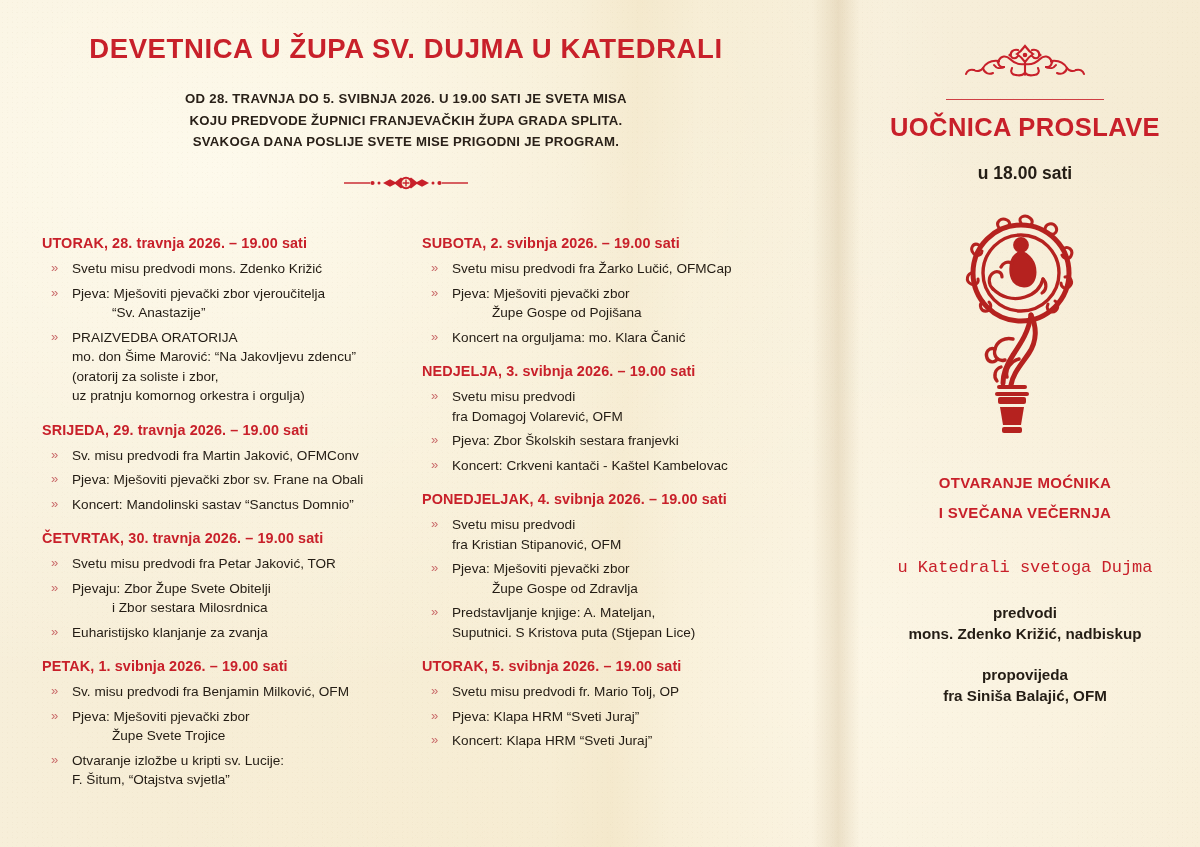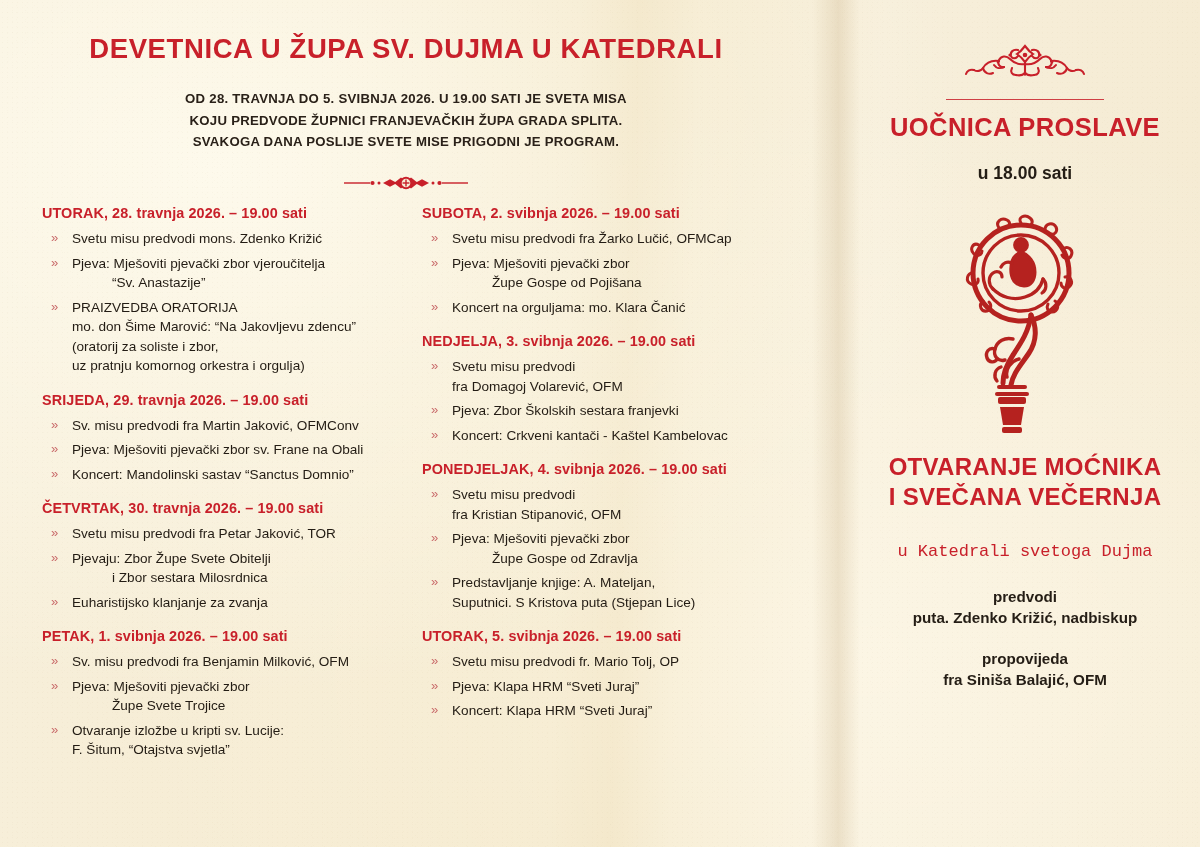--- a/index.html
+++ b/index.html
@@ -94,21 +94,21 @@
 
   
   .cols {
     position: absolute;
     left: 42px;
     top: 205px;
     width: 742px;
     display: flex;
     gap: 18px;
   }
-  .col { width: 362px; }
+  .col { width: 362px; margin-top: 30px; }
 
   .day { margin-bottom: 16px; }
   .day:last-child { margin-bottom: 0; }
 
   .day-head {
     color: #c8202a;
     font-weight: bold;
     font-size: 14.4px;
     letter-spacing: 0.1px;
     margin-bottom: 8px;
@@ -177,24 +177,24 @@
 
   .emblem {
     margin-top: 22px;
     height: 240px;
     display: flex;
     align-items: center;
     justify-content: center;
   }
 
   .panel-head2 {
-    margin-top: 4px;
+    margin-top: 20px;
     color: #c8202a;
     font-weight: bold;
-    font-size: 24px;
+    font-size: 15px;
     line-height: 30px;
     letter-spacing: .3px;
   }
   .panel-head2 div { white-space: nowrap; }
 
   .panel-sub2 {
     margin-top: 30px;
     color: #c8202a;
     font-size: 17px;
     font-weight: normal;
@@ -496,18 +496,18 @@
     </div>
 
     <div class="panel-head2">
       <div>OTVARANJE MOĆNIKA</div>
       <div>I SVEČANA VEČERNJA</div>
     </div>
 
     <div class="panel-sub2">u Katedrali svetoga Dujma</div>
 
     <div class="panel-role">predvodi</div>
-    <div class="panel-person">puta. Zdenko Križić, nadbiskup</div>
+    <div class="panel-person">mons. Zdenko Križić, nadbiskup</div>
 
     <div class="panel-role second">propovijeda</div>
     <div class="panel-person">fra Siniša Balajić, OFM</div>
   </div>
 </div>
 
 </body></html>

